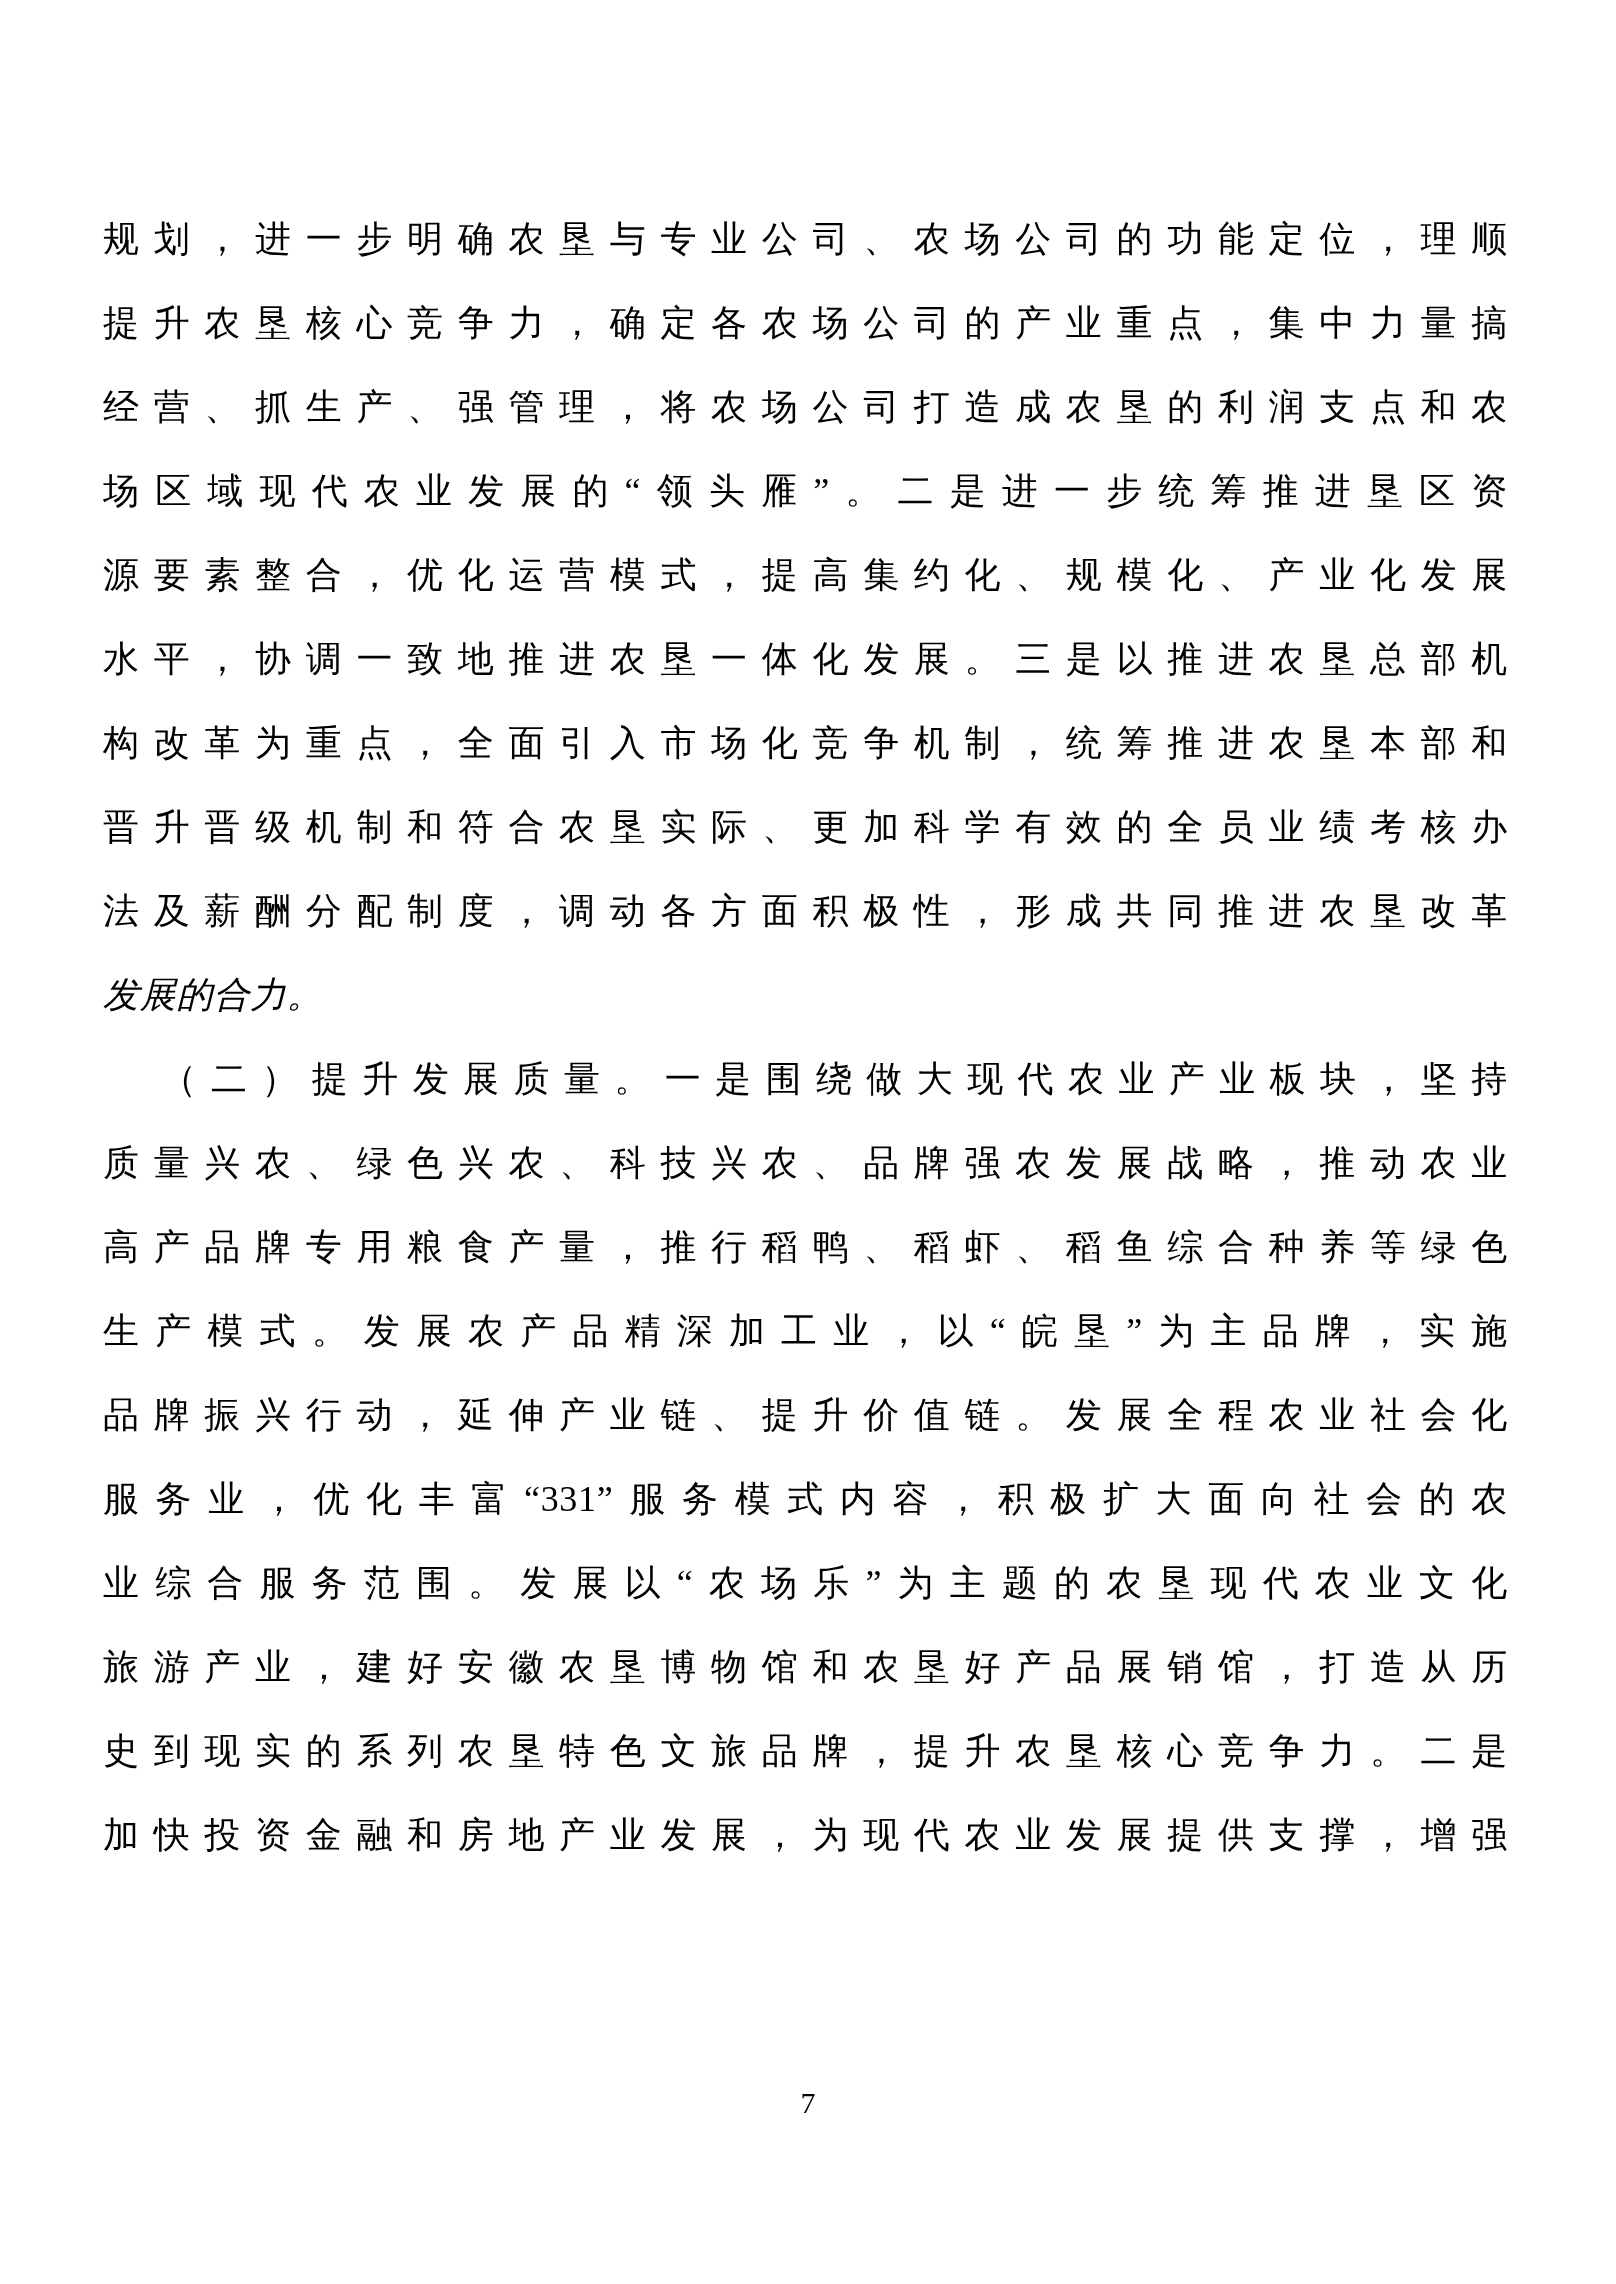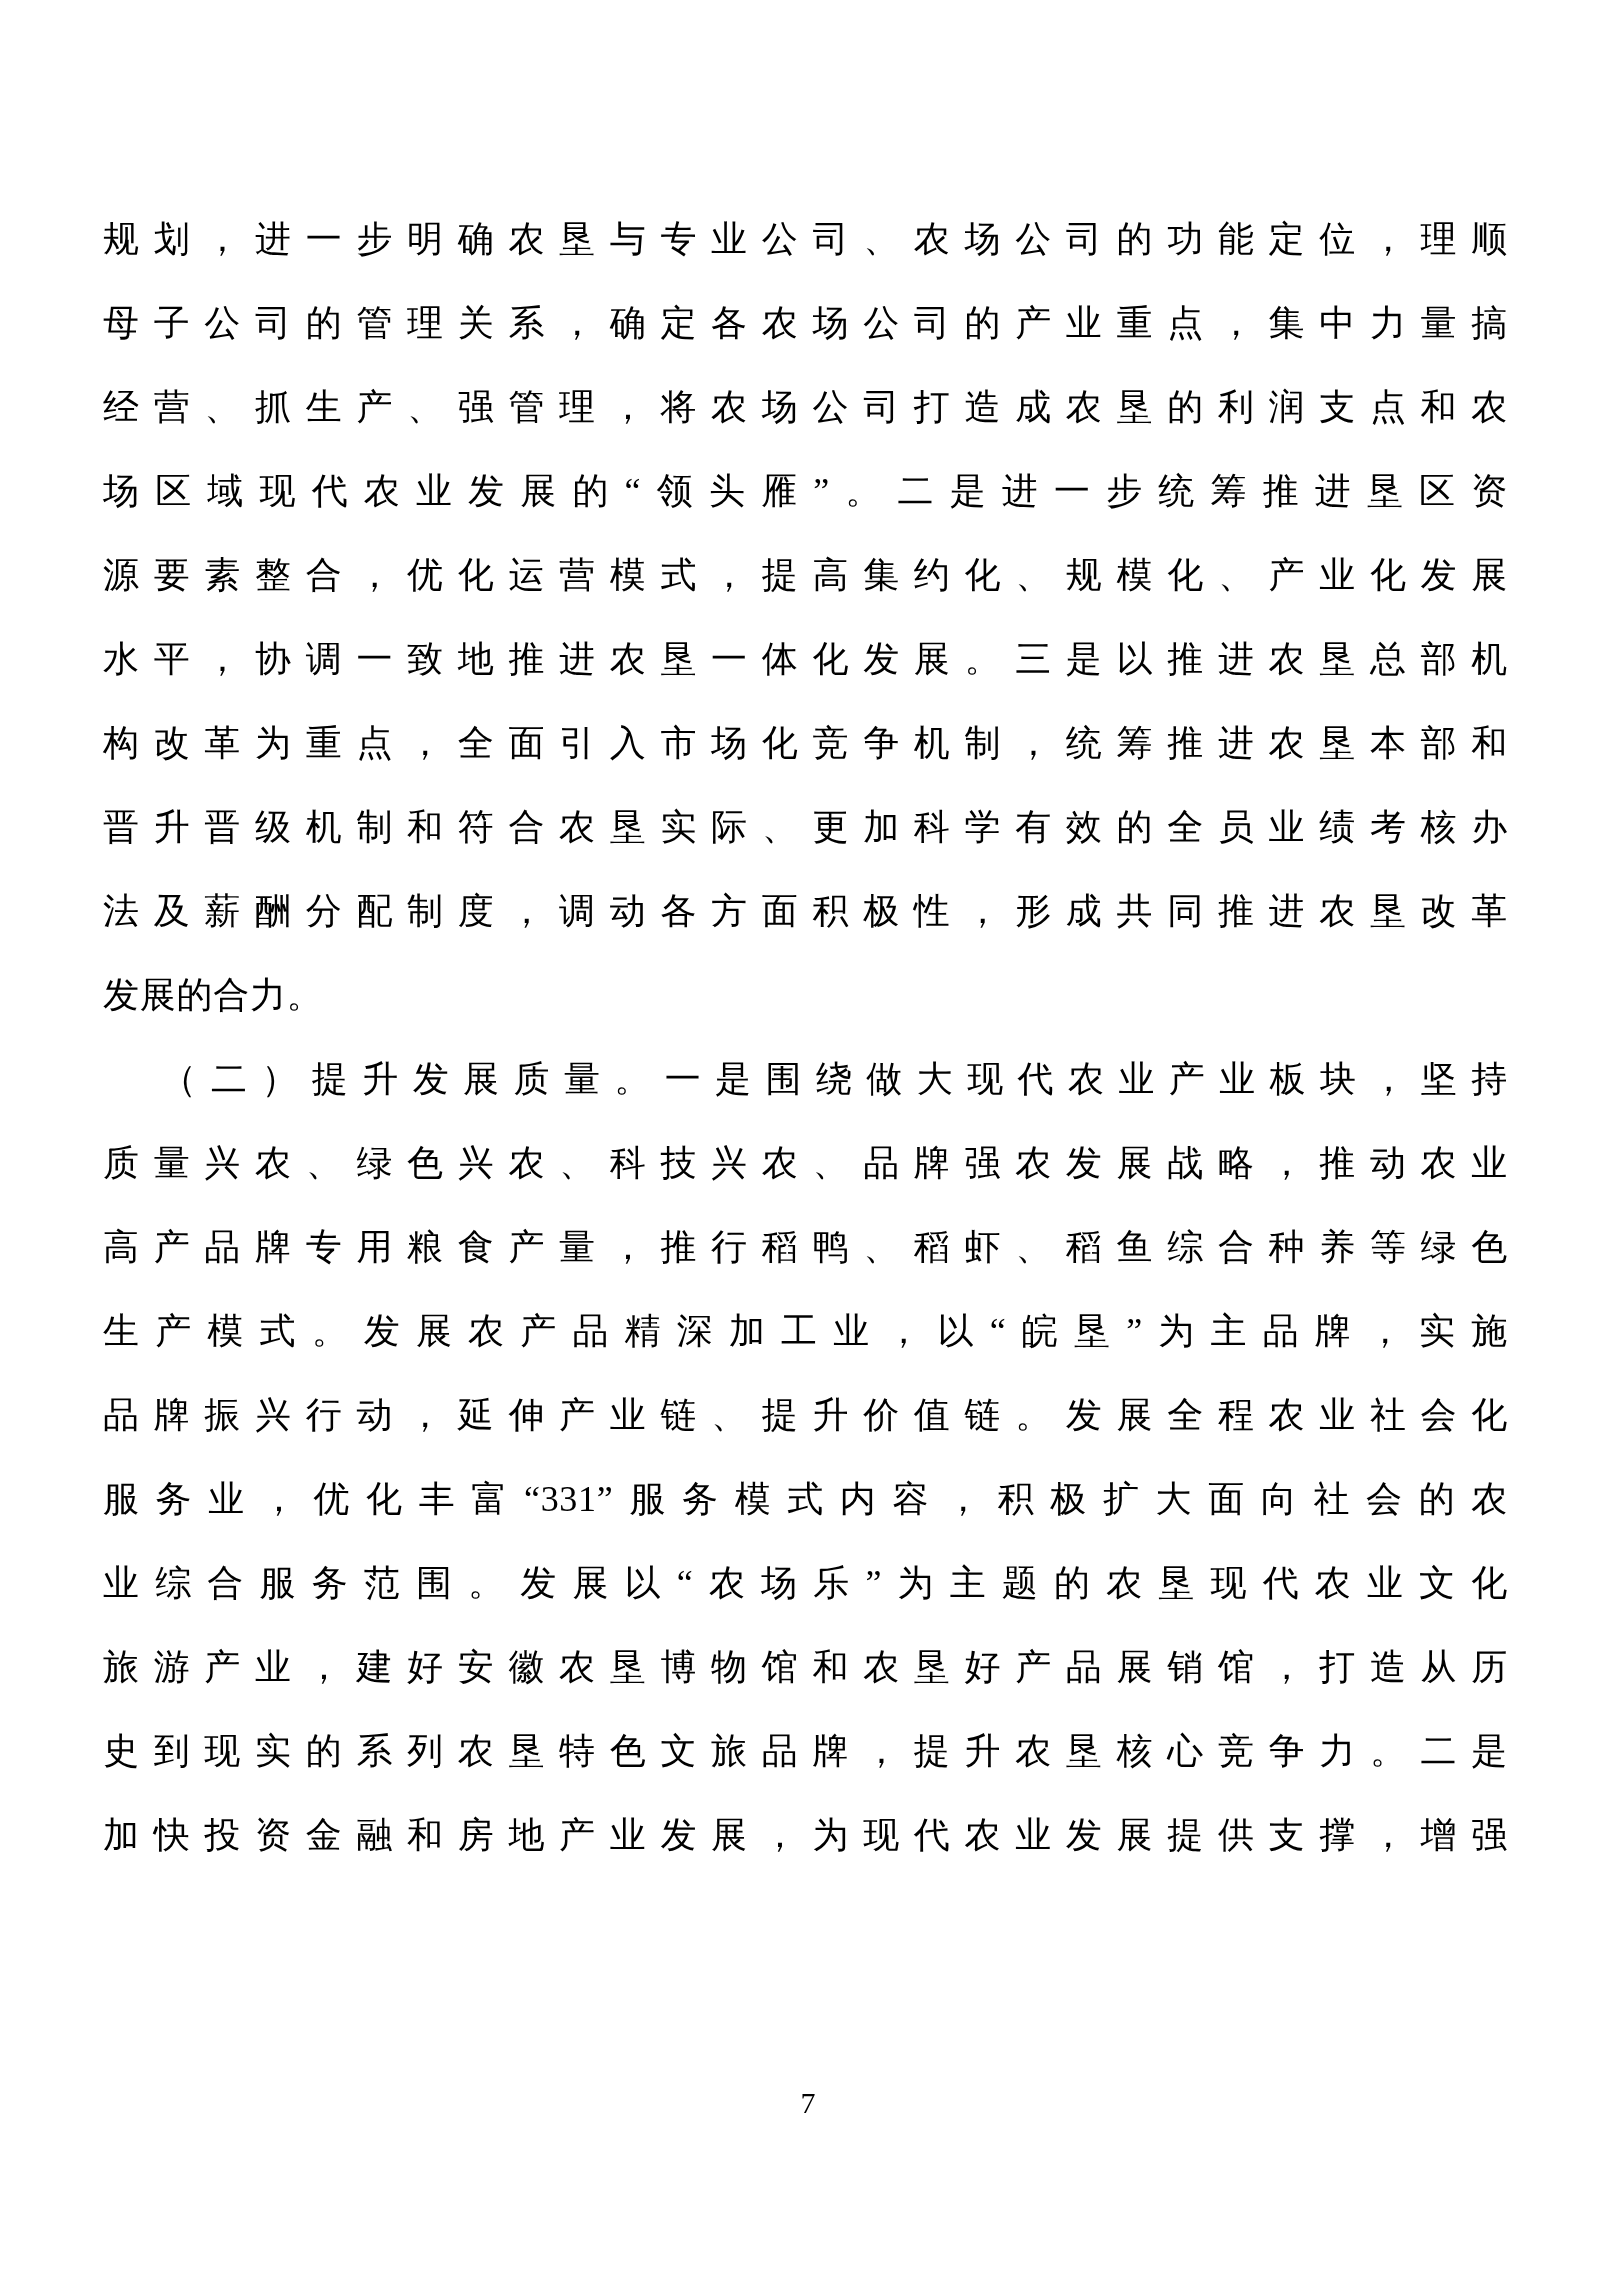--- a/index.html
+++ b/index.html
@@ -28,20 +28,21 @@
       color: #000000;
       text-align: justify;
       text-align-last: justify;
       text-justify: inter-character;
       white-space: nowrap;
       letter-spacing: 0.02em;
       font-weight: 500;
     }
     .line.short-last {
       text-align-last: left;
+      font-style: italic;
     }
     .line.indent {
       text-indent: 1.6em;
     }
     .page-number {
       position: absolute;
       top: 2083px;
       left: 0;
       width: 100%;
       text-align: center;
@@ -50,21 +51,21 @@
       color: #000000;
       font-family: "Liberation Serif", "DejaVu Serif", serif;
     }
   </style>
 </head>
 <body>
 
 <div class="page">
   <div class="content">
     <div class="line">规划，进一步明确农垦与专业公司、农场公司的功能定位，理顺</div>
-    <div class="line">母子公司的管理关系，确定各农场公司的产业重点，集中力量搞</div>
+    <div class="line">提升农垦核心竞争力，确定各农场公司的产业重点，集中力量搞</div>
     <div class="line">经营、抓生产、强管理，将农场公司打造成农垦的利润支点和农</div>
     <div class="line">场区域现代农业发展的“领头雁”。二是进一步统筹推进垦区资</div>
     <div class="line">源要素整合，优化运营模式，提高集约化、规模化、产业化发展</div>
     <div class="line">水平，协调一致地推进农垦一体化发展。三是以推进农垦总部机</div>
     <div class="line">构改革为重点，全面引入市场化竞争机制，统筹推进农垦本部和</div>
     <div class="line">晋升晋级机制和符合农垦实际、更加科学有效的全员业绩考核办</div>
     <div class="line">法及薪酬分配制度，调动各方面积极性，形成共同推进农垦改革</div>
     <div class="line short-last">发展的合力。</div>
     <div class="line indent">（二）提升发展质量。一是围绕做大现代农业产业板块，坚持</div>
     <div class="line">质量兴农、绿色兴农、科技兴农、品牌强农发展战略，推动农业</div>

